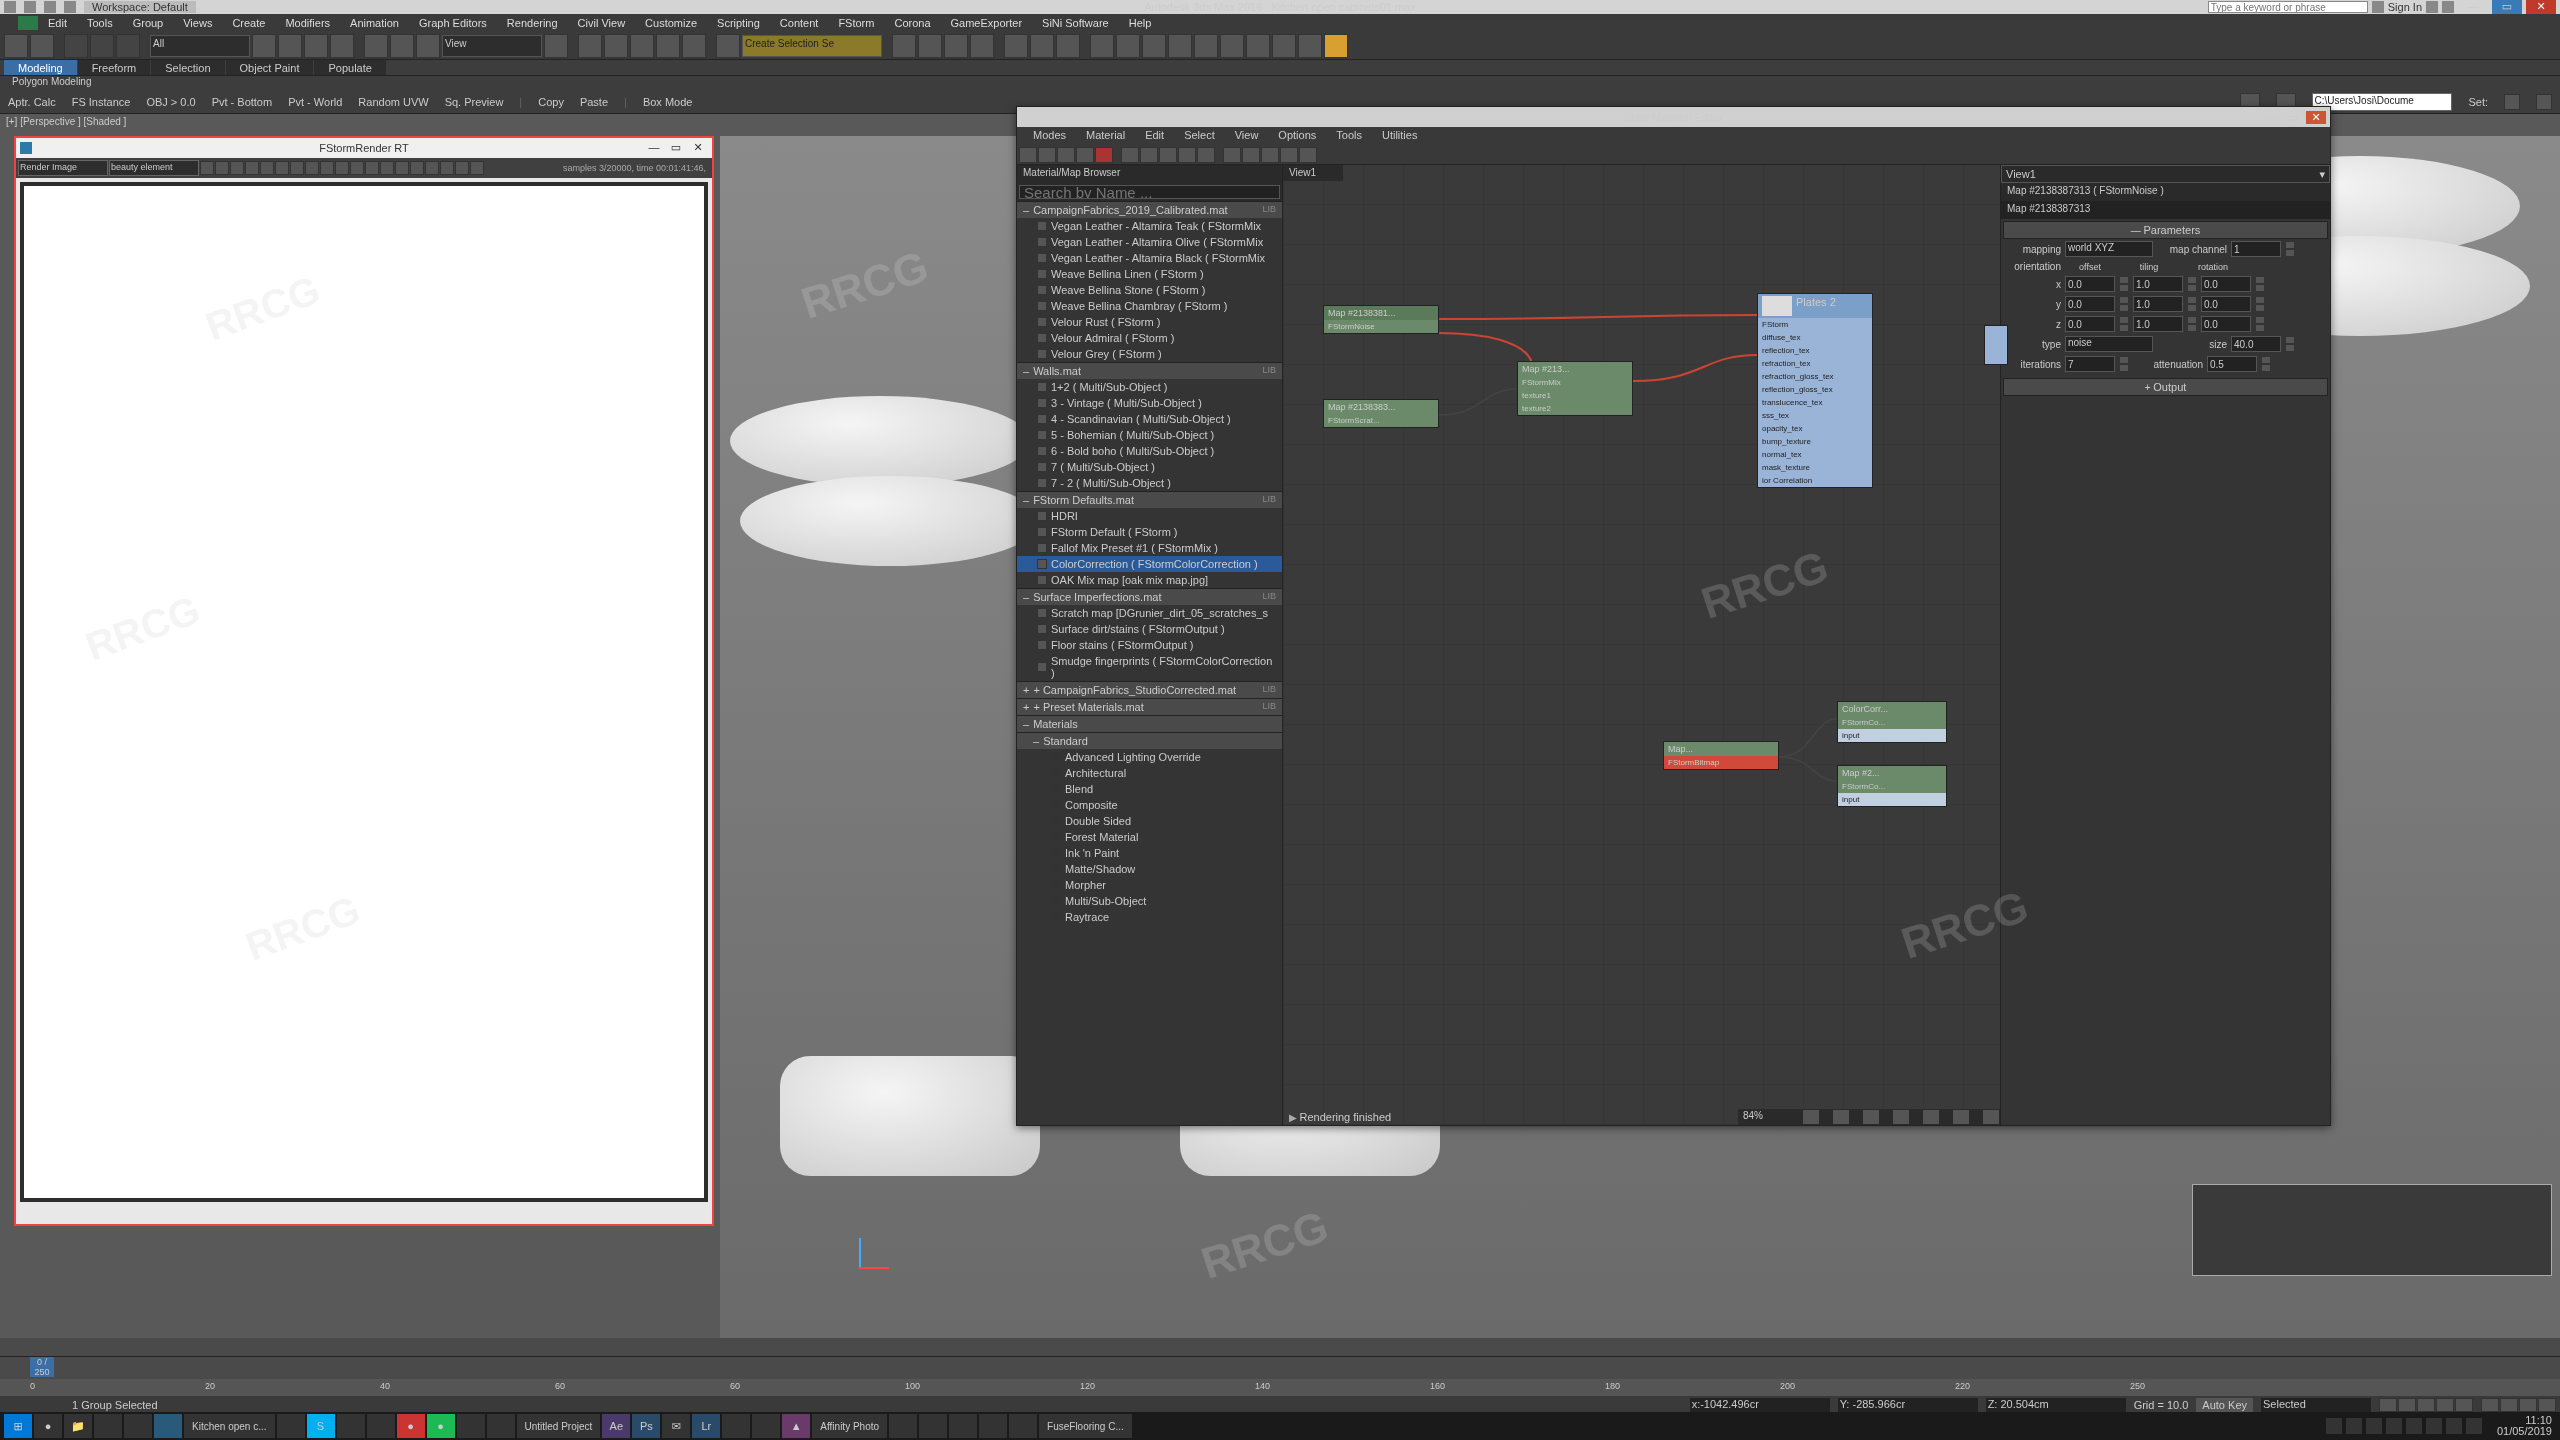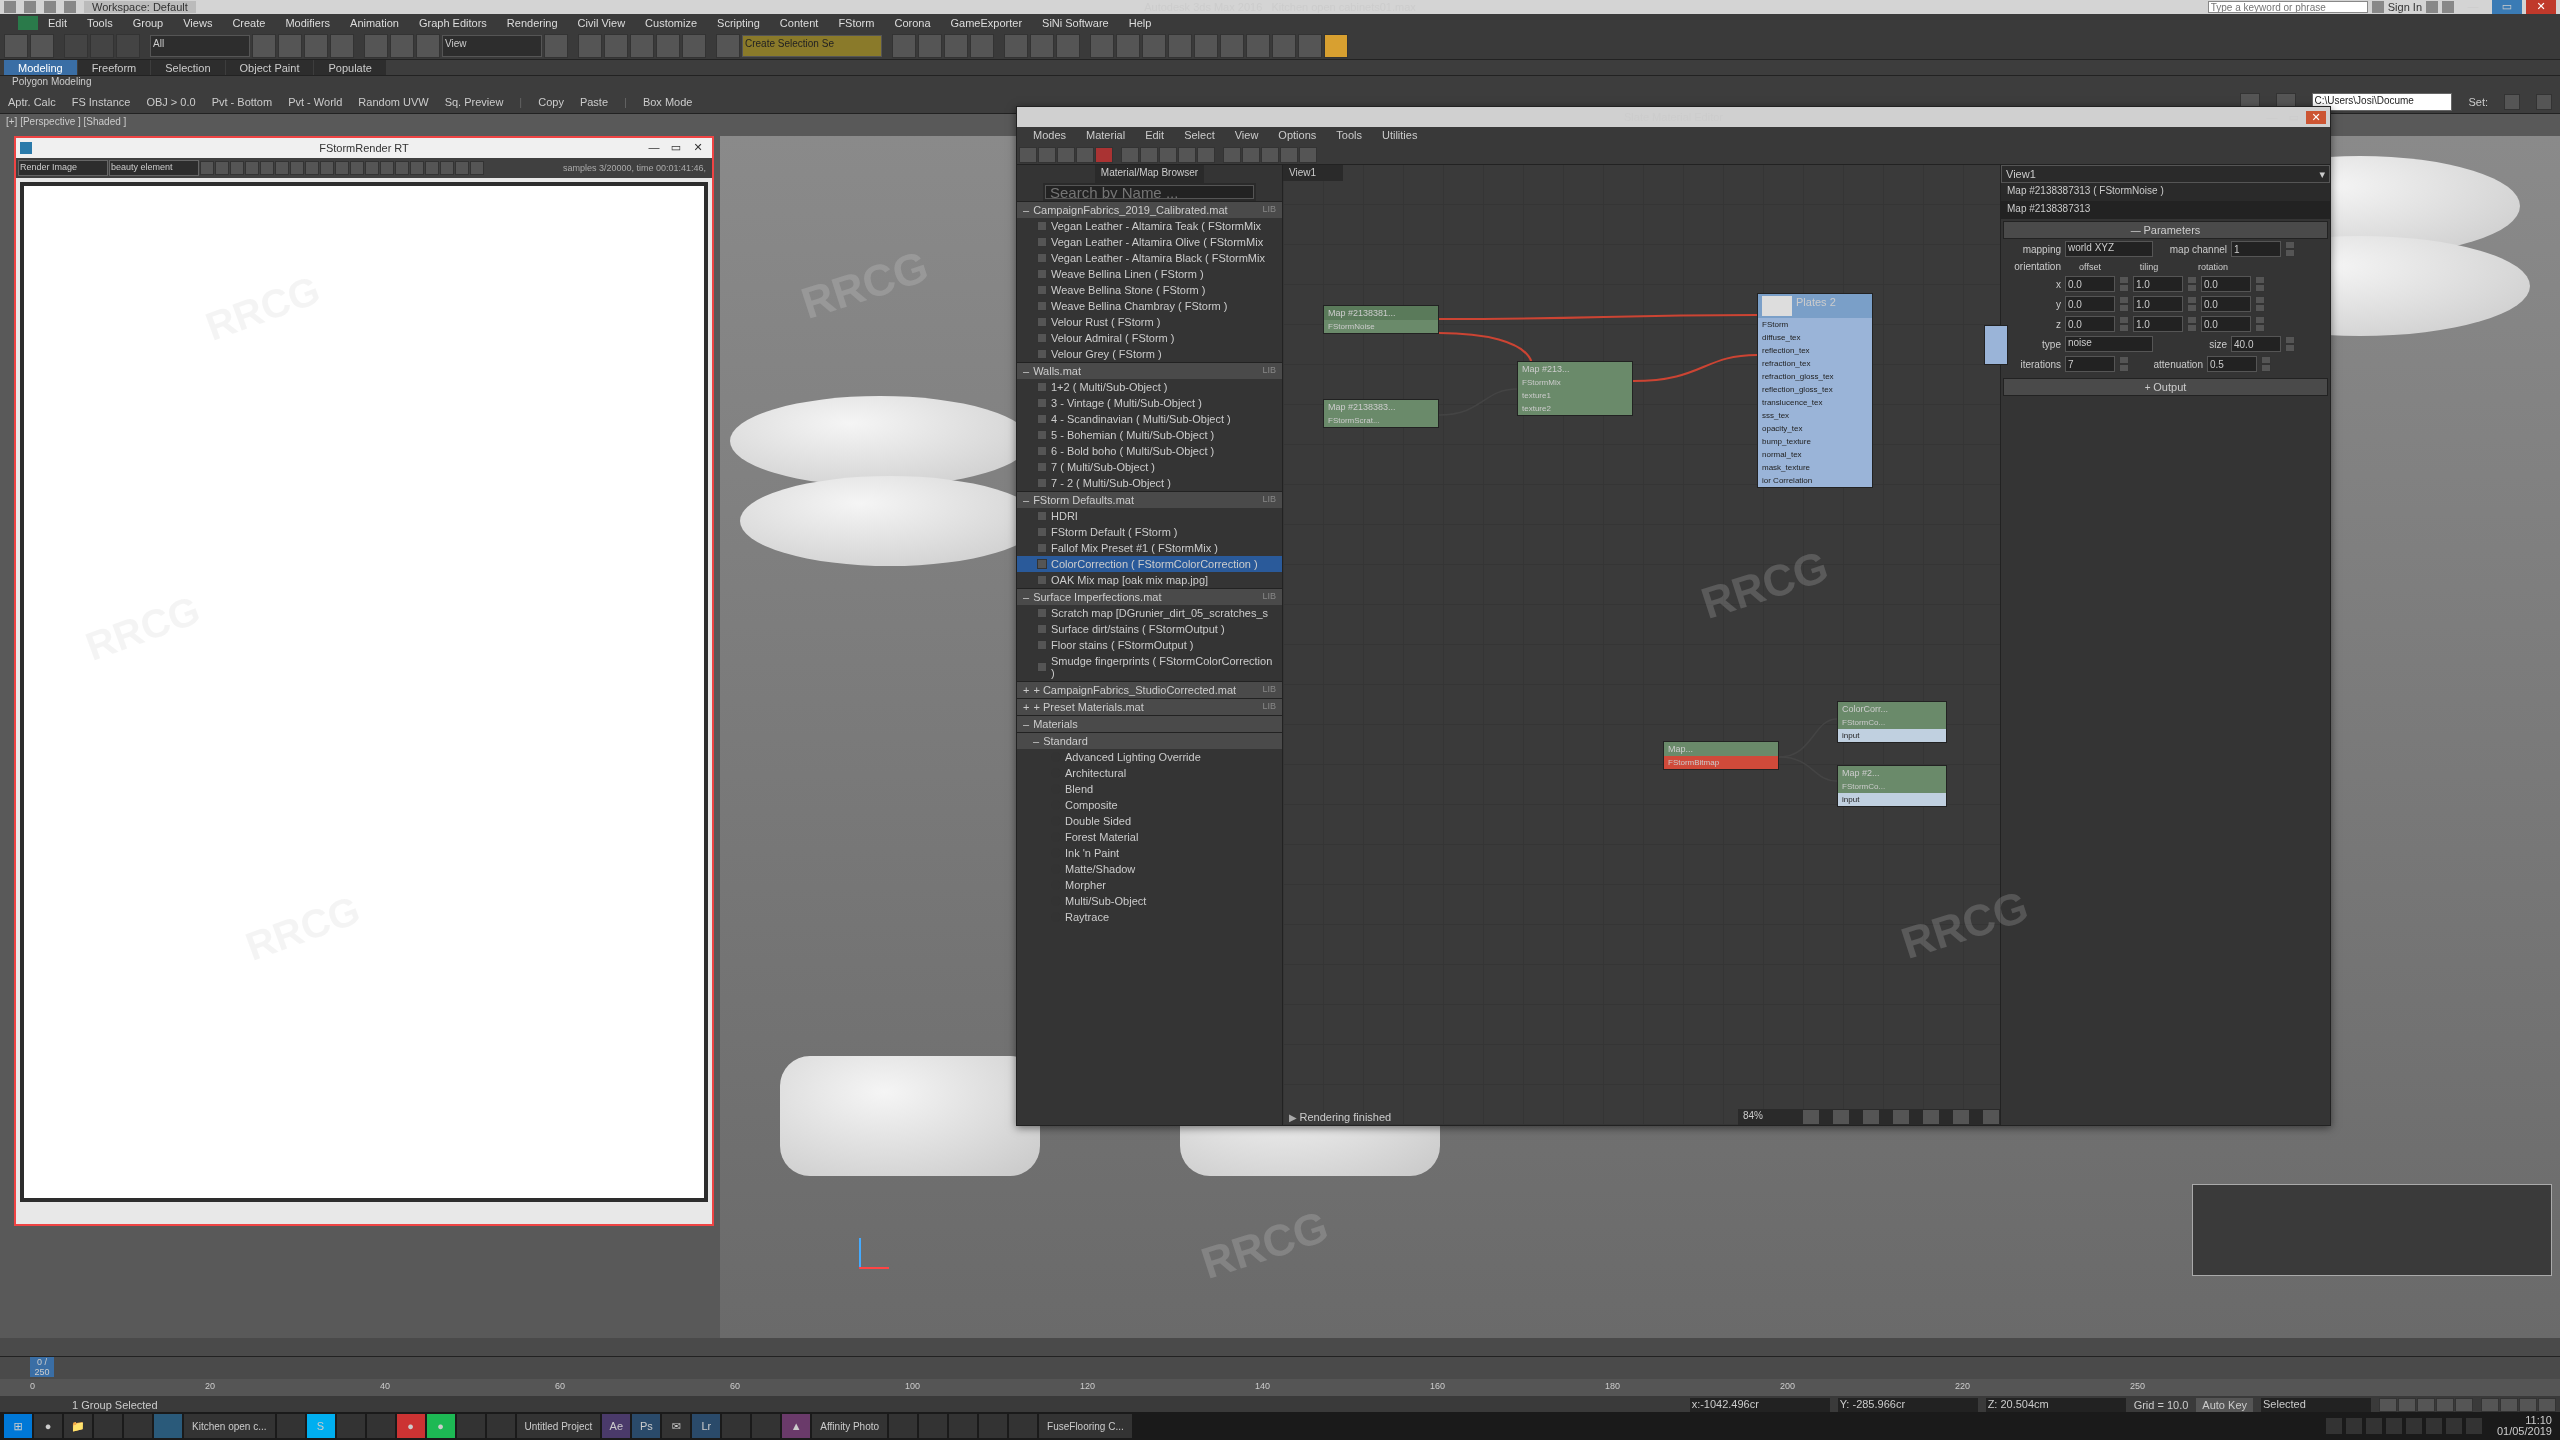--- a/index.html
+++ b/index.html
@@ -77,21 +77,21 @@
 .slate .titlebar2 .btns div { width: 20px; text-align: center; }
 .slate .titlebar2 .bx { background: #cc5533; color: #fff; }
 .slate .menubar2 { height: 18px; background: #393939; display: flex; gap: 0; padding: 0 6px; font-size: 10px; }
 .slate .menubar2 span { padding: 2px 10px; }
 .slate .toolbar3 { height: 20px; background: #393939; display: flex; gap: 1px; padding: 2px; border-bottom: 1px solid #222; }
 .slate .toolbar3 .i { width: 18px; height: 16px; background: #555; border: 1px solid #333; }
 .slate .toolbar3 .i.r { background: #aa3333; }
 .slate .body { display: flex; height: 960px; }
 
 
-.slate-left { width: 266px; background: #343434; display: flex; flex-direction: column; border-right: 1px solid #222; align-items: center; }
+.slate-left { width: 266px; background: #343434; display: flex; flex-direction: column; border-right: 1px solid #222; }
 .slate-left .hdr { height: 18px; background: #2a2a2a; padding: 2px 6px; font-size: 10px; }
 .slate-left .search { height: 18px; background: #2a2a2a; padding: 2px; }
 .slate-left .search input { width: 100%; height: 14px; background: #222; border: 1px solid #555; color: #888; font-size: 15px; padding: 0 4px; }
 .slate-left .tree { flex: 1; overflow: hidden; font-size: 10px; }
 .slate-left .grp { background: #4a4a4a; padding: 2px 6px; border-top: 1px solid #222; display: flex; }
 .slate-left .grp .ex { margin-right: 4px; }
 .slate-left .grp .lb { color: #ccc; }
 .slate-left .grp .tag { margin-left: auto; font-size: 9px; color: #888; }
 .slate-left .item { padding: 2px 6px 2px 20px; display: flex; align-items: center; }
 .slate-left .item .sw { width: 10px; height: 10px; background: #555; border: 1px solid #333; margin-right: 4px; flex-shrink: 0; }

